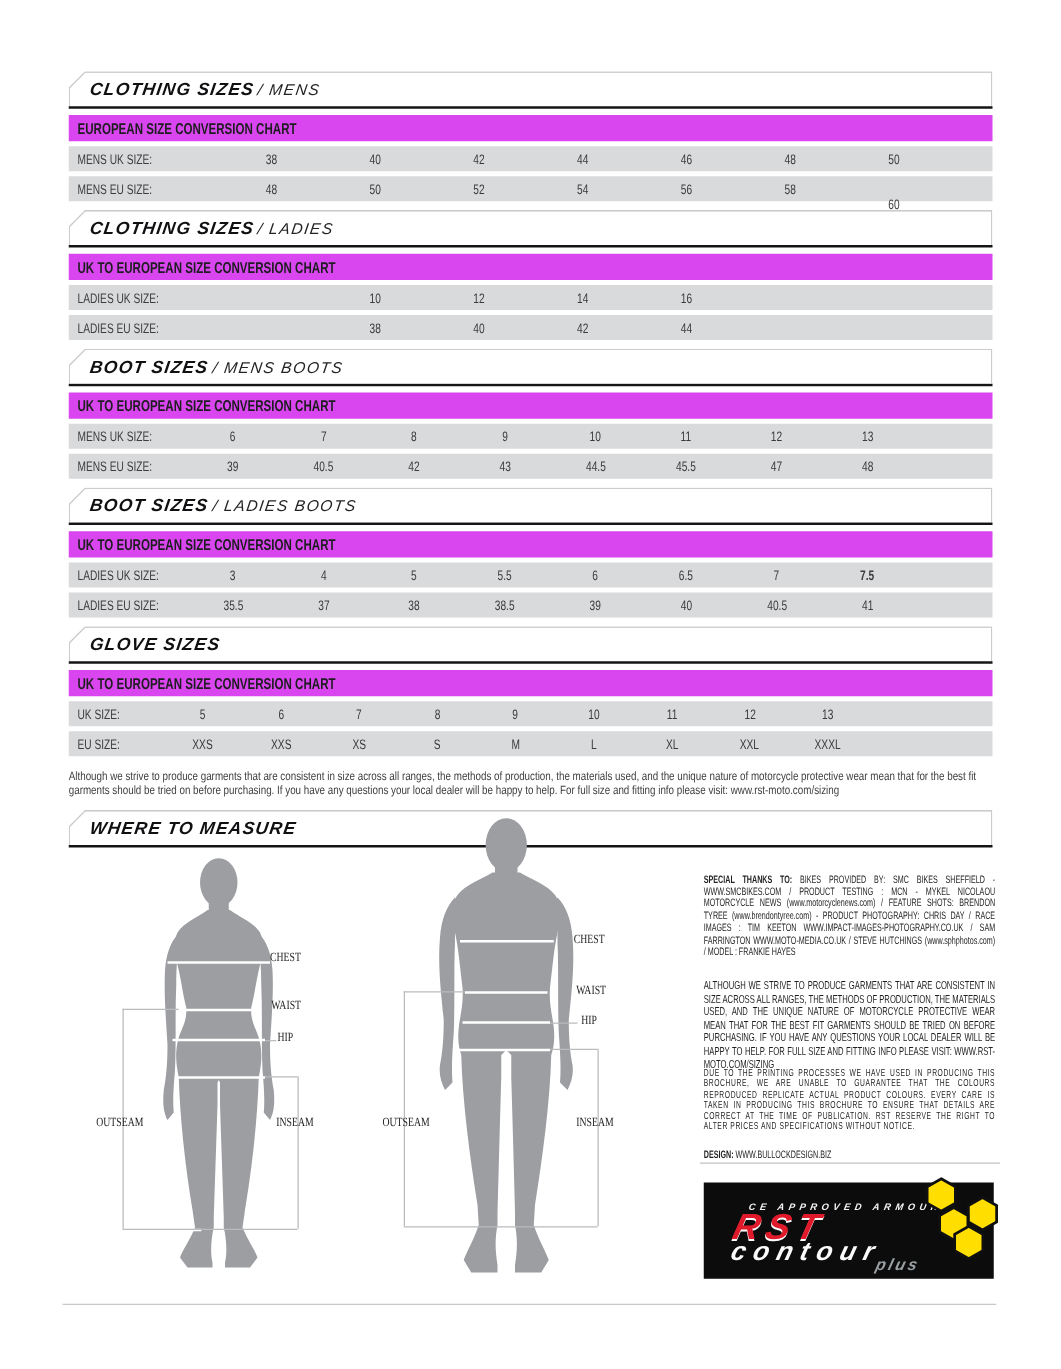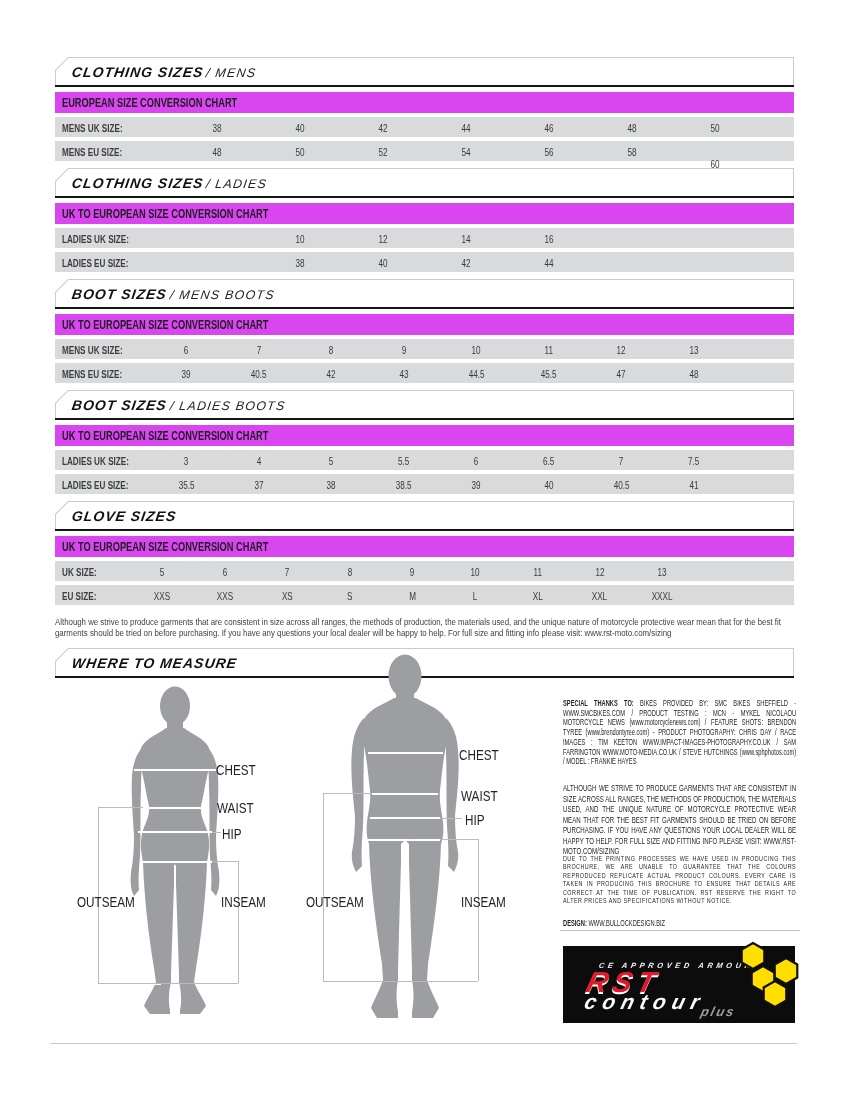--- a/index.html
+++ b/index.html
@@ -14,37 +14,37 @@
               clip-path:polygon(12.5px 0,100% 0,100% 100%,0 100%,0 12.5px);
               line-height:27px;padding-left:16px;white-space:nowrap;}
   .band-rule{height:2px;background:#151515;}
   .band-title{display:inline-block;font-style:italic;font-weight:900;font-size:14px;
               letter-spacing:1px;transform:skewX(-8deg);color:#101012;}
   .band-suffix{display:inline-block;font-style:italic;font-weight:400;font-size:12.5px;
                letter-spacing:1.2px;margin-left:3px;transform:skewX(-8deg);color:#232325;}
   .subbar{margin-top:5px;height:21px;background:#d946ef;display:flex;align-items:center;padding-left:7px;}
   .subbar .cond{font-weight:700;font-size:12.5px;color:#1d1d1f;}
   .trow{display:flex;height:20px;background:#d9dadb;margin-top:4px;align-items:center;}
-  .tlabel{padding-left:7px;white-space:nowrap;font-weight:bold;}
+  .tlabel{padding-left:7px;white-space:nowrap;}
   .tlabel .cond{font-size:11px;color:#3d3d40;}
   .tcell{text-align:center;white-space:nowrap;}
   .tcell .cond{font-size:11px;color:#3a3a3d;transform-origin:50% 50%;}
   .tfill{flex:1;}
   .cond{display:inline-block;transform:scaleX(.74);transform-origin:0 50%;}
 
   
   .footnote{position:absolute;left:55px;top:606px;width:905px;font-size:9.6px;line-height:11.6px;
             color:#3e3e40;transform:scaleX(.818);transform-origin:0 0;}
 
   
   .measure-band{position:absolute;left:55px;top:648px;width:739px;z-index:1;}
   .fig-svg{position:absolute;z-index:3;}
   .mline{position:absolute;height:2px;background:#fff;z-index:4;}
   .gline{position:absolute;background:#b9bbbd;z-index:4;}
-  .fig-label{position:absolute;z-index:5;white-space:nowrap;font-size:15px;color:#232325;}
+  .fig-label{position:absolute;z-index:5;white-space:nowrap;font-size:10px;color:#232325;font-family:Liberation Serif, serif;}
   .fig-label .cond{transform:scaleX(.78);}
 
   
   .credit{position:absolute;left:563px;width:350px;transform:scaleX(.666);transform-origin:0 0;
           text-align:justify;color:#1f1f21;margin:0;}
   .p1{top:699px;font-size:8.6px;line-height:9.7px;}
   .p2{top:783px;font-size:9.2px;line-height:10.5px;}
   .p3{top:855px;font-size:8.1px;line-height:8.4px;letter-spacing:.7px;}
   .pdesign{top:919px;font-size:8.6px;line-height:9.5px;text-align:left;}
   .bold-lead{font-weight:700;}
@@ -172,21 +172,21 @@
         </div>
         <div class="trow">
           <div class="tlabel" style="width: 88px;"><span class="cond">LADIES UK SIZE:</span></div>
           <div class="tcell" style="width: 72.5px;"><span class="cond">3</span></div>
           <div class="tcell" style="width: 72.5px;"><span class="cond">4</span></div>
           <div class="tcell" style="width: 72.5px;"><span class="cond">5</span></div>
           <div class="tcell" style="width: 72.5px;"><span class="cond">5.5</span></div>
           <div class="tcell" style="width: 72.5px;"><span class="cond">6</span></div>
           <div class="tcell" style="width: 72.5px;"><span class="cond">6.5</span></div>
           <div class="tcell" style="width: 72.5px;"><span class="cond">7</span></div>
-          <div class="tcell" style="width: 72.5px;"><span class="cond">7.5</span></div>
+          <div class="tcell" style="width: 72.5px; font-weight: bold;"><span class="cond">7.5</span></div>
           <div class="tfill"></div>
         </div>
         <div class="trow">
           <div class="tlabel" style="width: 88px;"><span class="cond">LADIES EU SIZE:</span></div>
           <div class="tcell" style="width: 72.5px;"><span class="cond">35.5</span></div>
           <div class="tcell" style="width: 72.5px;"><span class="cond">37</span></div>
           <div class="tcell" style="width: 72.5px;"><span class="cond">38</span></div>
           <div class="tcell" style="width: 72.5px;"><span class="cond">38.5</span></div>
           <div class="tcell" style="width: 72.5px;"><span class="cond">39</span></div>
           <div class="tcell" style="width: 72.5px;"><span class="cond">40</span></div>

